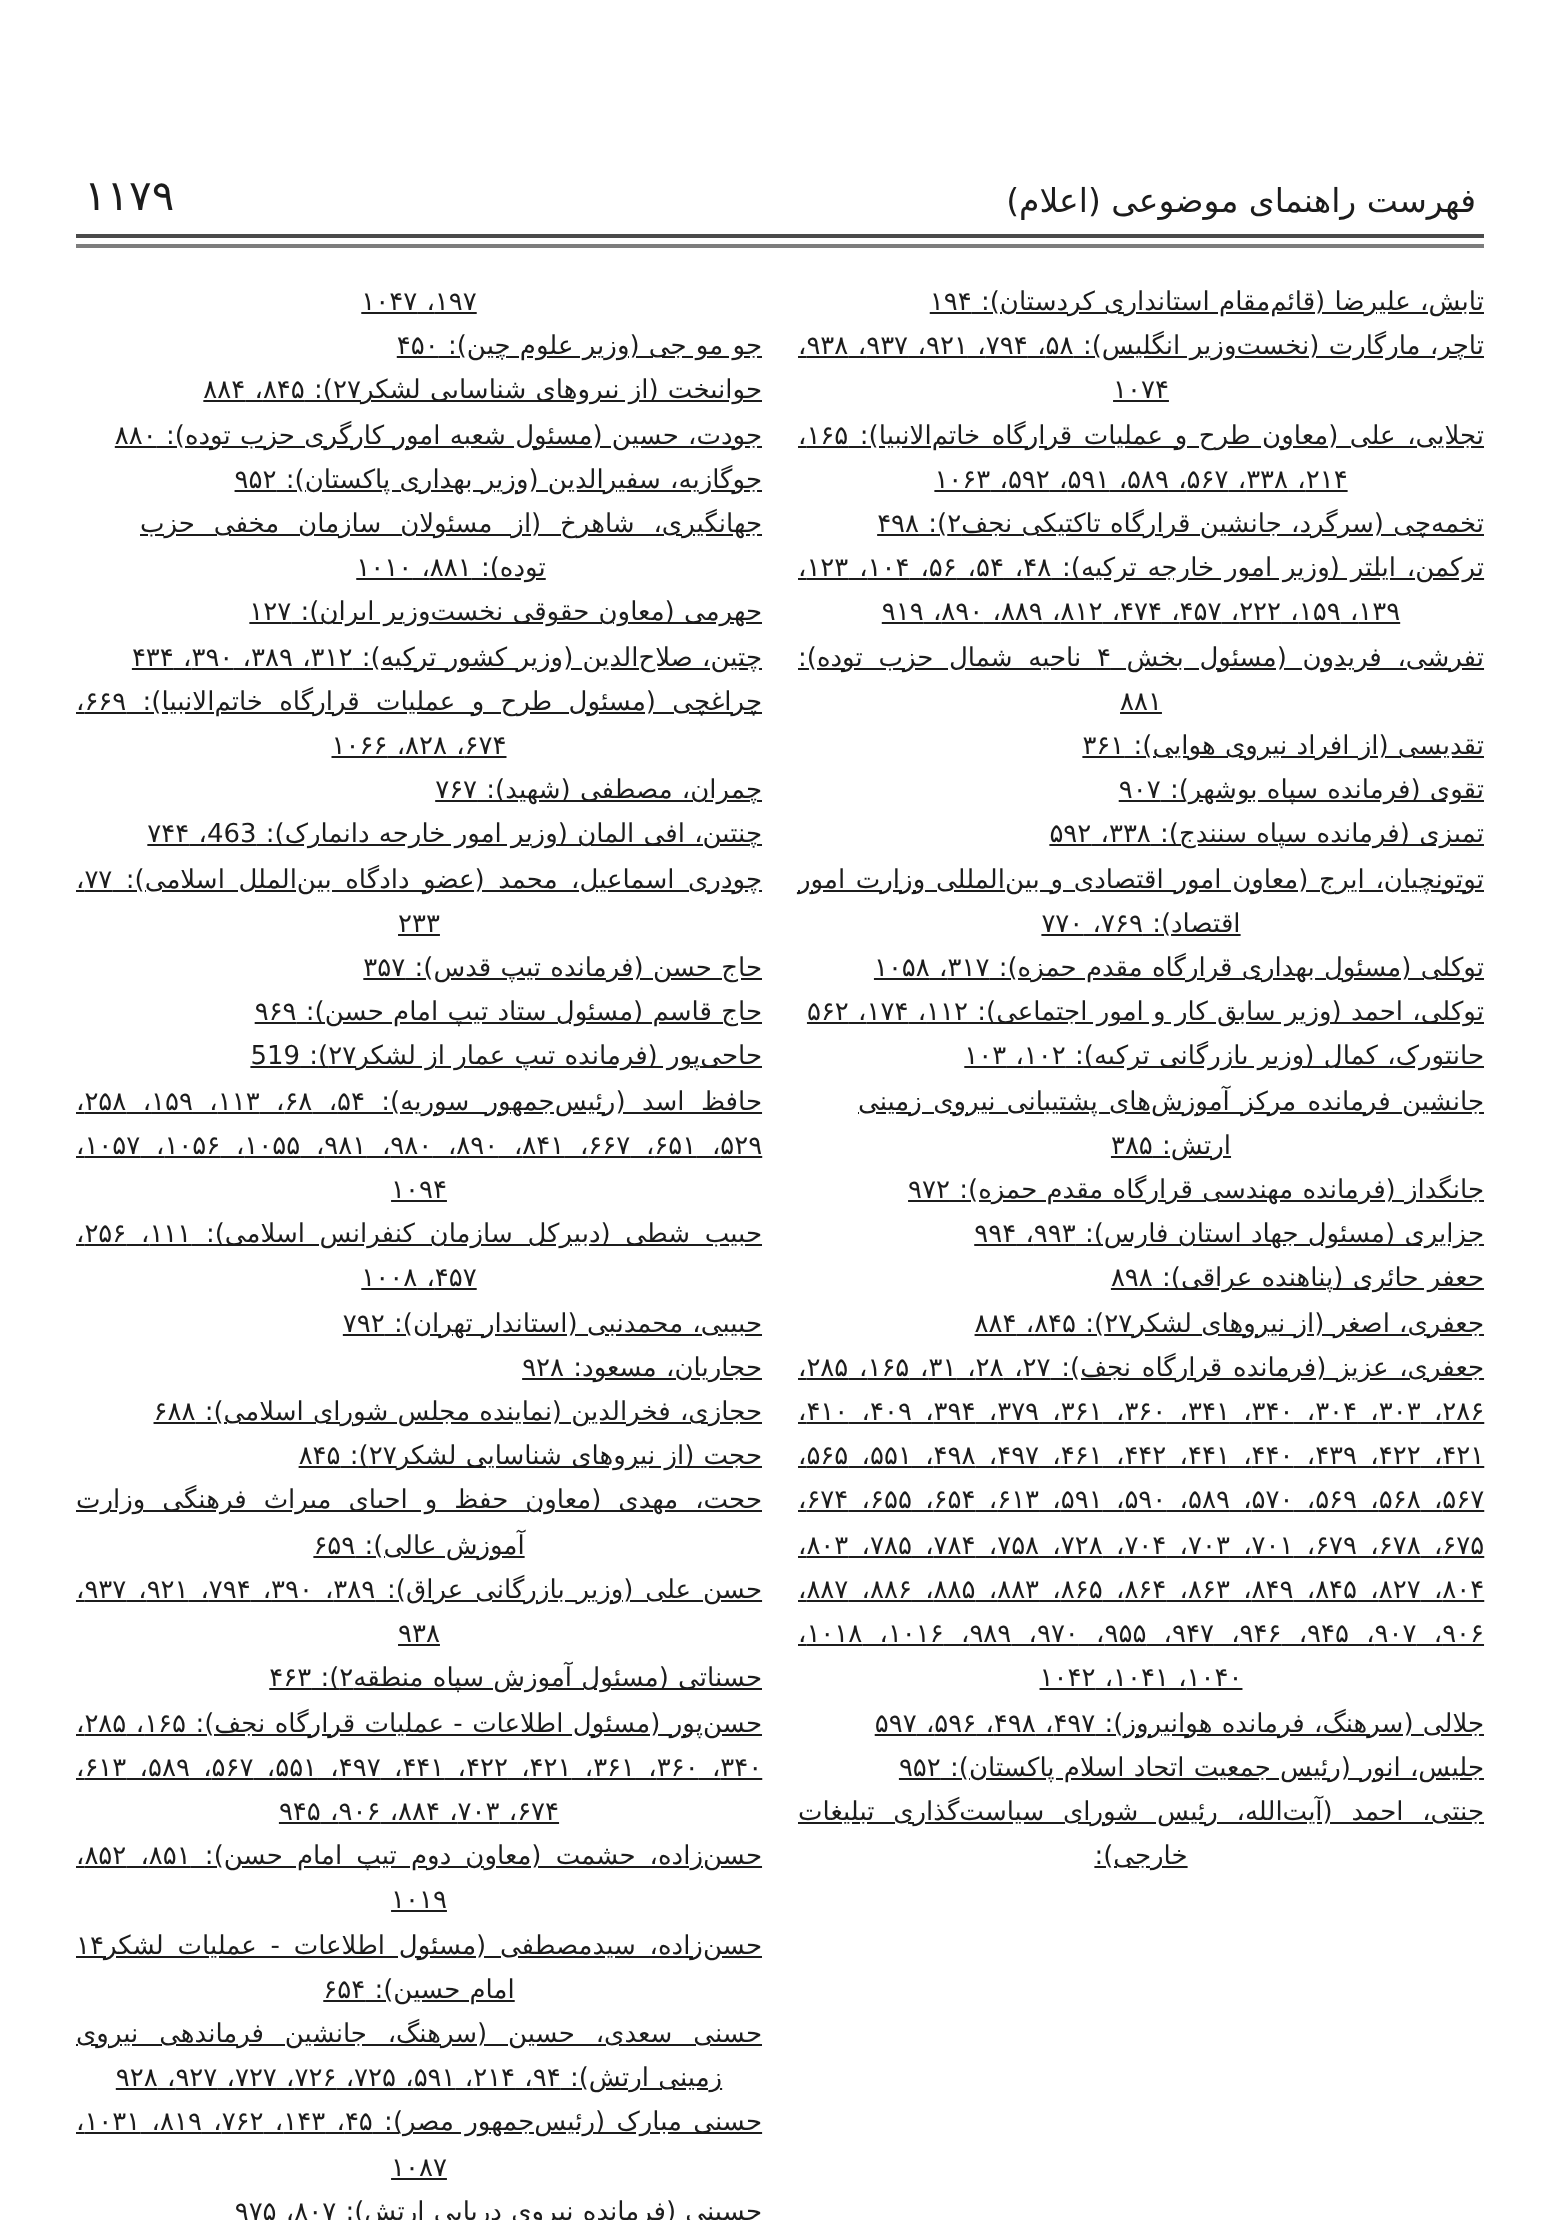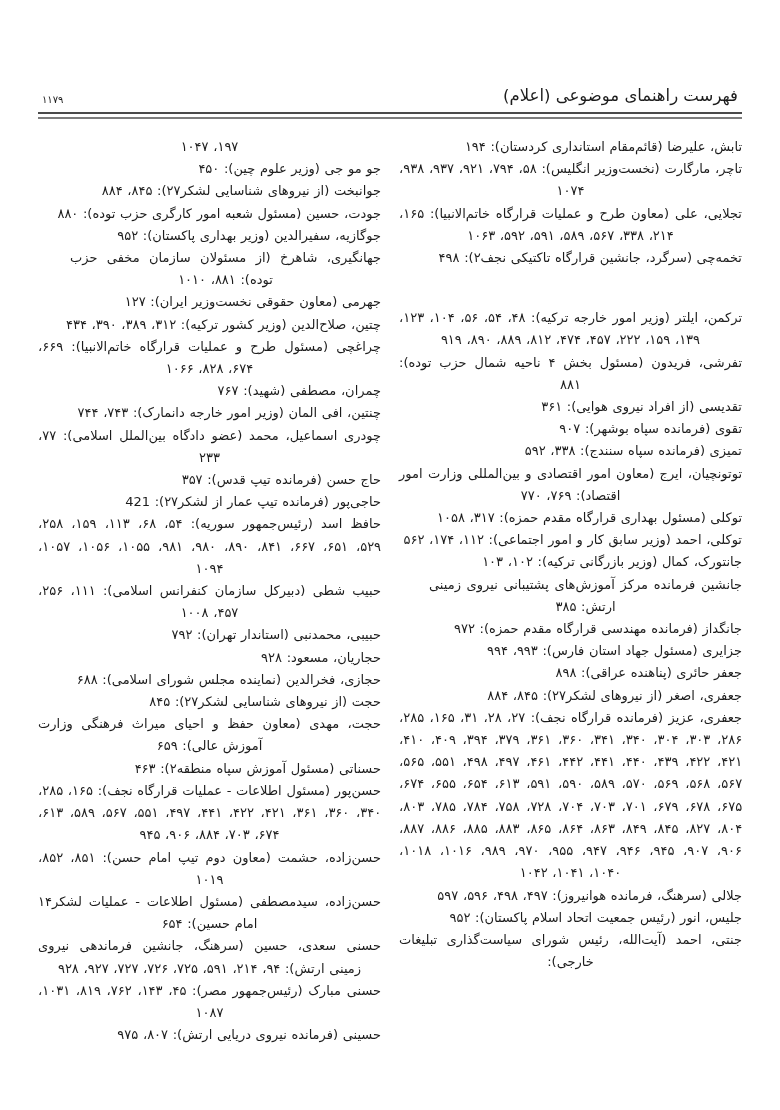--- a/index.html
+++ b/index.html
@@ -20,21 +20,21 @@
     align-items:flex-end;
     padding:0 4px 7px 4px;
   }
   .page-title{
     margin:0;
     font-size:16.5px;
     font-weight:500;
     letter-spacing:0;
   }
   .page-num{
-    font-size:10px;
+    font-size:21px;
     font-weight:400;
     padding-right:58px;
   }
   .header-rule{
     height:3px;
     border-top:2px solid #4a4a4a;
     border-bottom:2px solid #7d7d7d;
   }
   .index-columns{
     display:flex;
@@ -47,20 +47,21 @@
     min-width:0;
     direction:rtl;
   }
   .entry{
     margin:0;
     font-size:13px;
     line-height:22.2px;
     text-align:justify;
     text-align-last:right;
     word-spacing:0.5px;
+    text-decoration:underline;
   }
   .entry.cont{
     text-align:center;
     text-align-last:center;
   }
 </style>
 </head>
 <body>
 
 <div class="page">
@@ -73,21 +74,21 @@
   <div class="header-rule"></div>
 
   <main class="index-columns">
 
     <section class="index-col">
       <div>
           <p class="entry">تابش، علیرضا (قائم‌مقام استانداری کردستان): ۱۹۴</p>
           <p class="entry" style="text-align-last: center;">تاچر، مارگارت (نخست‌وزیر انگلیس): ۵۸، ۷۹۴، ۹۲۱، ۹۳۷، ۹۳۸، ۱۰۷۴</p>
           <p class="entry" style="text-align-last: center;">تجلایی، علی (معاون طرح و عملیات قرارگاه خاتم‌الانبیا): ۱۶۵، ۲۱۴، ۳۳۸، ۵۶۷، ۵۸۹، ۵۹۱، ۵۹۲، ۱۰۶۳</p>
           <p class="entry">تخمه‌چی (سرگرد، جانشین قرارگاه تاکتیکی نجف۲): ۴۹۸</p>
-          <p class="entry" style="text-align-last: center; margin-top: 38px;">ترکمن، ایلتر (وزیر امور خارجه ترکیه): ۴۸، ۵۴، ۵۶، ۱۰۴، ۱۲۳، ۱۳۹، ۱۵۹، ۲۲۲، ۴۵۷، ۴۷۴، ۸۱۲، ۸۸۹، ۸۹۰، ۹۱۹</p>
+          <p class="entry" style="text-align-last: center;">ترکمن، ایلتر (وزیر امور خارجه ترکیه): ۴۸، ۵۴، ۵۶، ۱۰۴، ۱۲۳، ۱۳۹، ۱۵۹، ۲۲۲، ۴۵۷، ۴۷۴، ۸۱۲، ۸۸۹، ۸۹۰، ۹۱۹</p>
           <p class="entry" style="text-align-last: center;">تفرشی، فریدون (مسئول بخش ۴ ناحیه شمال حزب توده): ۸۸۱</p>
           <p class="entry">تقدیسی (از افراد نیروی هوایی): ۳۶۱</p>
           <p class="entry">تقوی (فرمانده سپاه بوشهر): ۹۰۷</p>
           <p class="entry">تمیزی (فرمانده سپاه سنندج): ۳۳۸، ۵۹۲</p>
           <p class="entry" style="text-align-last: center;">توتونچیان، ایرج (معاون امور اقتصادی و بین‌المللی وزارت امور اقتصاد): ۷۶۹، ۷۷۰</p>
           <p class="entry">توکلی (مسئول بهداری قرارگاه مقدم حمزه): ۳۱۷، ۱۰۵۸</p>
           <p class="entry">توکلی، احمد (وزیر سابق کار و امور اجتماعی): ۱۱۲، ۱۷۴، ۵۶۲</p>
           <p class="entry">جانتورک، کمال (وزیر بازرگانی ترکیه): ۱۰۲، ۱۰۳</p>
           <p class="entry" style="text-align-last: center; margin-left: 30px;">جانشین فرمانده مرکز آموزش‌های پشتیبانی نیروی زمینی ارتش: ۳۸۵</p>
           <p class="entry">جانگداز (فرمانده مهندسی قرارگاه مقدم حمزه): ۹۷۲</p>
@@ -106,31 +107,33 @@
       <div>
           <p class="entry">جو مو جی (وزیر علوم چین): ۴۵۰</p>
           <p class="entry">جوانبخت (از نیروهای شناسایی لشکر۲۷): ۸۴۵، ۸۸۴</p>
           <p class="entry">جودت، حسین (مسئول شعبه امور کارگری حزب توده): ۸۸۰</p>
           <p class="entry">جوگازیه، سفیرالدین (وزیر بهداری پاکستان): ۹۵۲</p>
           <p class="entry" style="text-align-last: center; margin-left: 32px;">جهانگیری، شاهرخ (از مسئولان سازمان مخفی حزب توده): ۸۸۱، ۱۰۱۰</p>
           <p class="entry">جهرمی (معاون حقوقی نخست‌وزیر ایران): ۱۲۷</p>
           <p class="entry">چتین، صلاح‌الدین (وزیر کشور ترکیه): ۳۱۲، ۳۸۹، ۳۹۰، ۴۳۴</p>
           <p class="entry" style="text-align-last: center;">چراغچی (مسئول طرح و عملیات قرارگاه خاتم‌الانبیا): ۶۶۹، ۶۷۴، ۸۲۸، ۱۰۶۶</p>
           <p class="entry">چمران، مصطفی (شهید): ۷۶۷</p>
-          <p class="entry">چنتین، افی المان (وزیر امور خارجه دانمارک): ۷۴۳، ۷۴۴</p>
+          <p class="entry">چنتین، افی المان (وزیر امور خارجه دانمارک): 463، ۷۴۴</p>
           <p class="entry" style="text-align-last: center;">چودری اسماعیل، محمد (عضو دادگاه بین‌الملل اسلامی): ۷۷، ۲۳۳</p>
           <p class="entry">حاج حسن (فرمانده تیپ قدس): ۳۵۷</p>
-          <p class="entry">حاجی‌پور (فرمانده تیپ عمار از لشکر۲۷): 421</p>
+          <p class="entry">حاج قاسم (مسئول ستاد تیپ امام حسن): ۹۶۹</p>
+          <p class="entry">حاجی‌پور (فرمانده تیپ عمار از لشکر۲۷): 519</p>
           <p class="entry" style="text-align-last: center;">حافظ اسد (رئیس‌جمهور سوریه): ۵۴، ۶۸، ۱۱۳، ۱۵۹، ۲۵۸، ۵۲۹، ۶۵۱، ۶۶۷، ۸۴۱، ۸۹۰، ۹۸۰، ۹۸۱، ۱۰۵۵، ۱۰۵۶، ۱۰۵۷، ۱۰۹۴</p>
           <p class="entry" style="text-align-last: center;">حبیب شطی (دبیرکل سازمان کنفرانس اسلامی): ۱۱۱، ۲۵۶، ۴۵۷، ۱۰۰۸</p>
           <p class="entry">حبیبی، محمدنبی (استاندار تهران): ۷۹۲</p>
           <p class="entry">حجاریان، مسعود: ۹۲۸</p>
           <p class="entry">حجازی، فخرالدین (نماینده مجلس شورای اسلامی): ۶۸۸</p>
           <p class="entry">حجت (از نیروهای شناسایی لشکر۲۷): ۸۴۵</p>
           <p class="entry" style="text-align-last: center;">حجت، مهدی (معاون حفظ و احیای میراث فرهنگی وزارت آموزش عالی): ۶۵۹</p>
+          <p class="entry" style="text-align-last: center;">حسن علی (وزیر بازرگانی عراق): ۳۸۹، ۳۹۰، ۷۹۴، ۹۲۱، ۹۳۷، ۹۳۸</p>
           <p class="entry">حسناتی (مسئول آموزش سپاه منطقه۲): ۴۶۳</p>
           <p class="entry" style="text-align-last: center;">حسن‌پور (مسئول اطلاعات - عملیات قرارگاه نجف): ۱۶۵، ۲۸۵، ۳۴۰، ۳۶۰، ۳۶۱، ۴۲۱، ۴۲۲، ۴۴۱، ۴۹۷، ۵۵۱، ۵۶۷، ۵۸۹، ۶۱۳، ۶۷۴، ۷۰۳، ۸۸۴، ۹۰۶، ۹۴۵</p>
           <p class="entry" style="text-align-last: center;">حسن‌زاده، حشمت (معاون دوم تیپ امام حسن): ۸۵۱، ۸۵۲، ۱۰۱۹</p>
           <p class="entry" style="text-align-last: center;">حسن‌زاده، سیدمصطفی (مسئول اطلاعات - عملیات لشکر۱۴ امام حسین): ۶۵۴</p>
           <p class="entry" style="text-align-last: center;">حسنی سعدی، حسین (سرهنگ، جانشین فرماندهی نیروی زمینی ارتش): ۹۴، ۲۱۴، ۵۹۱، ۷۲۵، ۷۲۶، ۷۲۷، ۹۲۷، ۹۲۸</p>
           <p class="entry" style="text-align-last: center;">حسنی مبارک (رئیس‌جمهور مصر): ۴۵، ۱۴۳، ۷۶۲، ۸۱۹، ۱۰۳۱، ۱۰۸۷</p>
           <p class="entry">حسینی (فرمانده نیروی دریایی ارتش): ۸۰۷، ۹۷۵</p>
         </div>
     </section>
 

